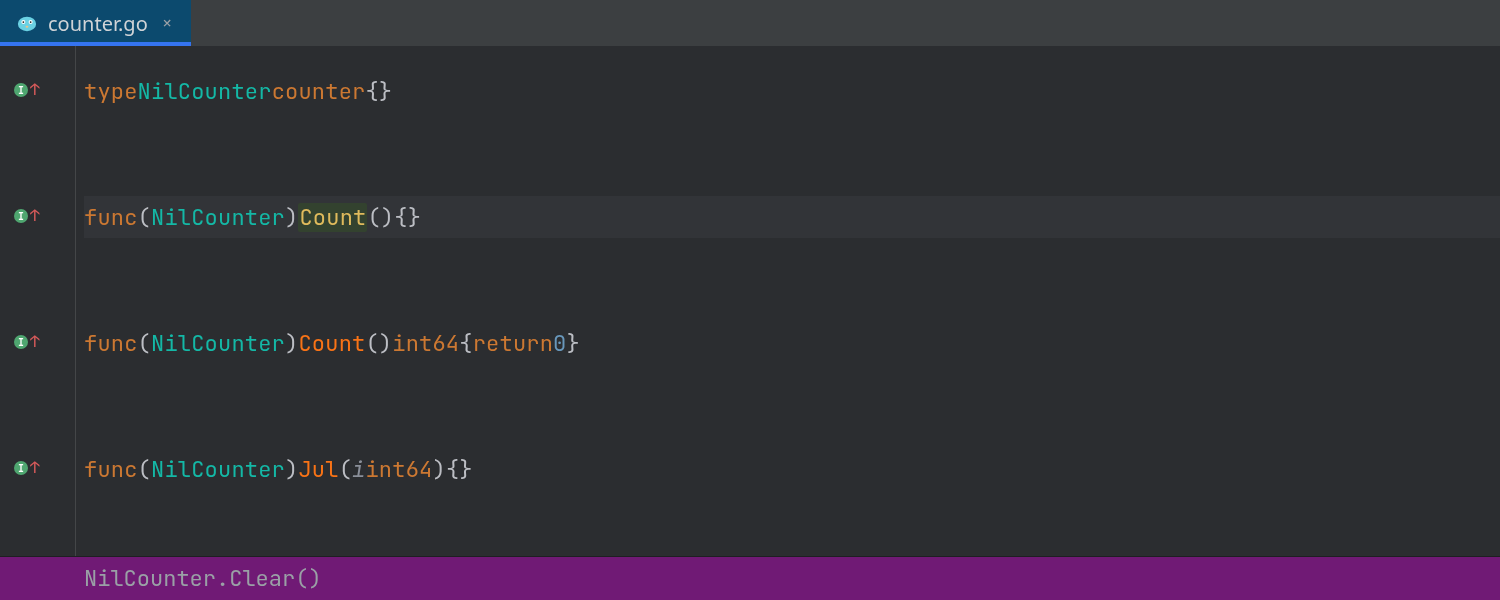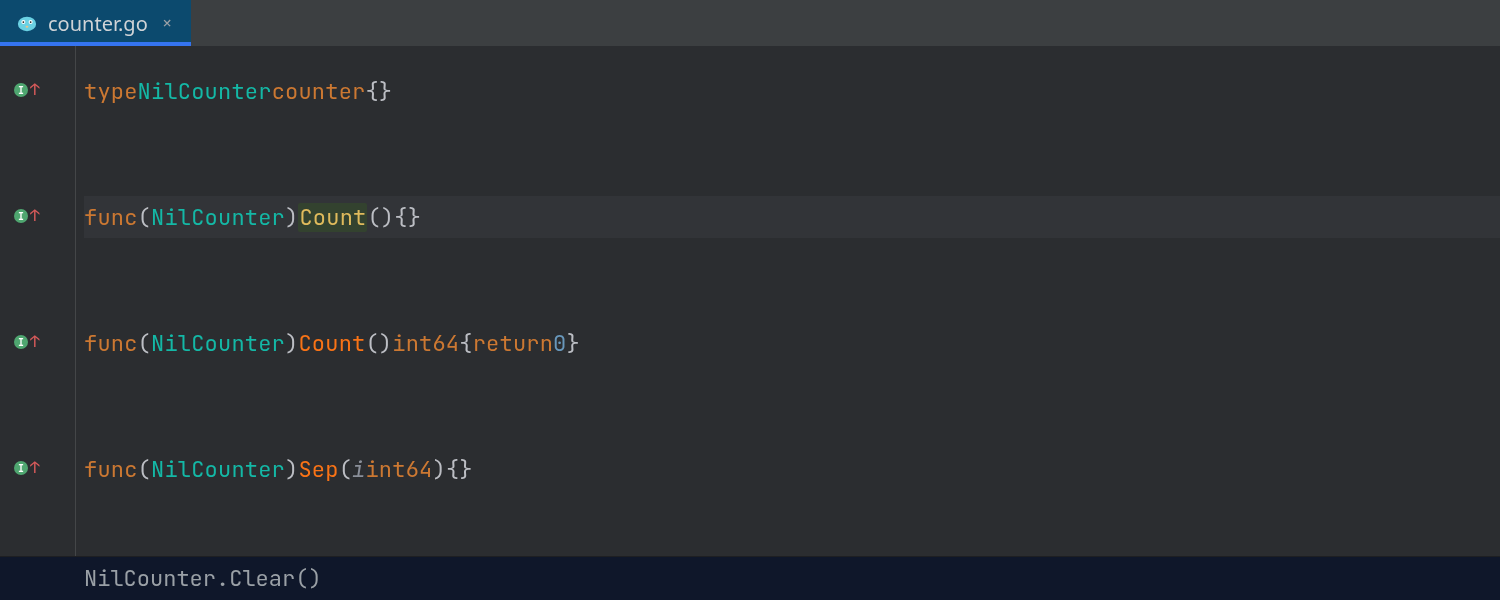--- a/index.html
+++ b/index.html
@@ -102,21 +102,21 @@
   .tok-num  { color: #6897bb; }
   .tok-param{ color: #8a8f99; font-style: italic; }
   .breadcrumb {
     height: 44px;
     border-top: 1px solid #1e1f22;
     display: flex;
     align-items: center;
     padding-left: 84px;
     font-size: 22px;
     color: #9aa0a6;
-    background: #0f172a;
+    background: #701a75;
   }
 </style>
 </head>
 <body>
 
 <div class="tab-bar">
   <div class="tab">
     <span class="go-icon">
       <svg viewBox="0 0 24 22" width="22" height="20">
         <ellipse cx="12" cy="12" rx="10" ry="8" fill="#6ad1e3"></ellipse>
@@ -153,19 +153,19 @@
   </div>
 
   <div class="code-area">
 
     <div class="code-line" style="top:24px"><span class="tok-kw">type</span> <span class="tok-type">NilCounter</span> <span class="tok-kw">counter</span><span class="tok-punc">{}</span></div>
 
     <div class="code-line hl" style="top:150px"><span class="tok-kw">func</span> <span class="tok-punc">(</span><span class="tok-type">NilCounter</span><span class="tok-punc">)</span> <span class="tok-fn-hl">Count</span><span class="tok-punc">()</span> <span class="tok-punc">{}</span></div>
 
     <div class="code-line" style="top:276px"><span class="tok-kw">func</span> <span class="tok-punc">(</span><span class="tok-type">NilCounter</span><span class="tok-punc">)</span> <span class="tok-fn">Count</span><span class="tok-punc">()</span> <span class="tok-kw">int64</span> <span class="tok-punc">{</span> <span class="tok-kw">return</span> <span class="tok-num">0</span> <span class="tok-punc">}</span></div>
 
-    <div class="code-line" style="top:402px"><span class="tok-kw">func</span> <span class="tok-punc">(</span><span class="tok-type">NilCounter</span><span class="tok-punc">)</span> <span class="tok-fn">Sep</span><span class="tok-punc">(</span><span class="tok-param">i</span> <span class="tok-kw">int64</span><span class="tok-punc">)</span> <span class="tok-punc">{}</span></div>
+    <div class="code-line" style="top:402px"><span class="tok-kw">func</span> <span class="tok-punc">(</span><span class="tok-type">NilCounter</span><span class="tok-punc">)</span> <span class="tok-fn">Jul</span><span class="tok-punc">(</span><span class="tok-param">i</span> <span class="tok-kw">int64</span><span class="tok-punc">)</span> <span class="tok-punc">{}</span></div>
   </div>
 </div>
 
 <div class="breadcrumb">
   <span>NilCounter.Clear()</span>
 </div>
 
 </body></html>

